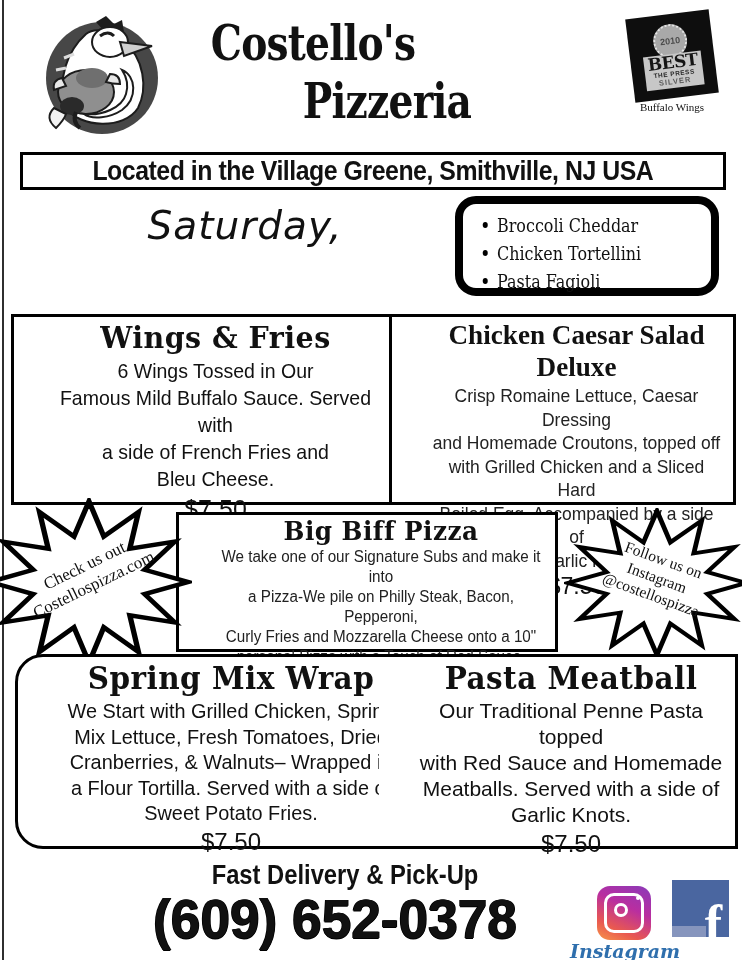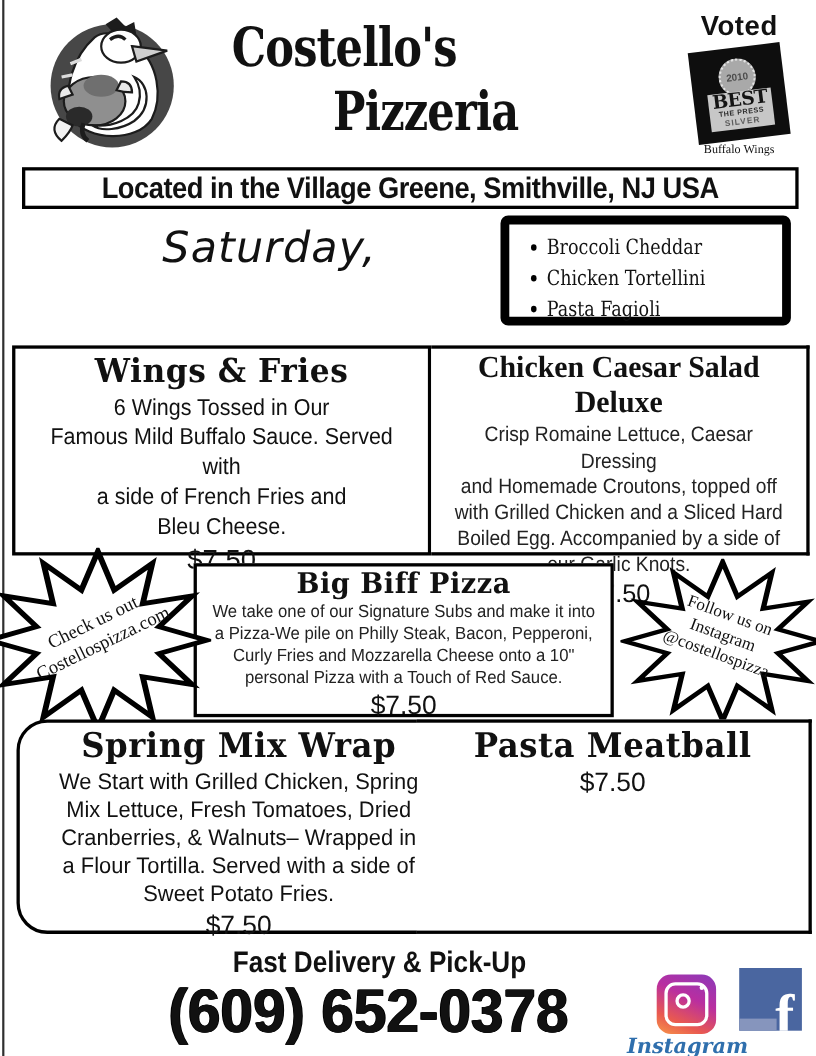--- a/index.html
+++ b/index.html
@@ -43,29 +43,29 @@
   #location-banner span { font-size:27px; font-weight:bold; transform:scaleX(0.92);
     letter-spacing:-0.5px; white-space:nowrap; }
 
   
   #date-block { left:60px; top:200px; width:370px; text-align:center;
     font-family:"DejaVu Sans", sans-serif; font-style:italic; font-size:39px;
     line-height:52px; letter-spacing:1px; }
 
   
   #soup-box { left:455px; top:196px; width:264px; height:100px; border:8px solid #000;
-    border-radius:7px; padding:7px 4px 0 34px; }
+    border-radius:21px; padding:7px 4px 0 34px; }
   #soup-box ul { list-style:none; }
   #soup-box li { position:relative; font-family:"DejaVu Serif", serif; font-size:19px;
     line-height:28px; transform:scaleX(0.84); transform-origin:0 0; white-space:nowrap; }
   #soup-box li::before { content:""; position:absolute; left:-17px; top:11px; width:6px;
     height:6px; border-radius:50%; background:#000; }
 
   
-  .menu-box { border:3px solid #000; background:#fff; }
+  .menu-box { border:3px solid #000; background:#fff;padding-left:28px; }
   #box-wings  { left:11px;  top:314px; width:381px; height:191px; }
   #box-caesar { left:392px; top:314px; width:344px; height:191px; border-left:none; }
   #box-bigbiff{ left:176px; top:512px; width:382px; height:140px; }
   #box-wrap   { left:15px;  top:654px; width:404px; height:195px;border-radius:28px; }
   #box-pasta  { left:379px; top:654px; width:359px; height:195px; border-left:none; }
 
   .slab-title { font-family:"DejaVu Serif", serif; font-weight:bold; text-align:center;
     letter-spacing:0.5px; transform:scaleX(0.95); transform-origin:50% 0; }
   .serif-title { font-family:"Liberation Serif", serif; font-weight:bold; text-align:center;
     transform:scaleX(0.97); transform-origin:50% 0; }
@@ -147,21 +147,20 @@
     <path d="M50,100 q-4,10 4,16" fill="none" stroke="#1c1c1c" stroke-width="4"></path>
     <path d="M96,58 C110,64 112,86 96,98 C84,106 66,108 58,102 C76,104 96,96 100,82 C103,72 100,64 96,58 Z" fill="#ffffff" stroke="#1c1c1c" stroke-width="2"></path>
     <path d="M28,96 q-10,10 2,20 q8,-8 10,-14 Z" fill="#f2f2f2" stroke="#1c1c1c" stroke-width="2"></path>
     <path d="M38,46 l10,-4 M30,58 l10,-2" stroke="#dcdcdc" stroke-width="3"></path>
   </svg>
 
   <div class="abs" id="brand-line1">Costello's</div>
   <div class="abs" id="brand-line2">Pizzeria</div>
 
   <div class="abs" id="voted-wrap">
-    <div id="voted-label">Voted</div>
     <div id="award-badge">
       <div id="award-medal">
         <span>2010</span>
       </div>
       <div id="award-ribbon">
         <div id="award-best">BEST</div>
         <div id="award-press">THE PRESS</div>
         <div id="award-silver">SILVER</div>
       </div>
     </div>
@@ -238,20 +237,24 @@
     <div class="desc">We Start with Grilled Chicken, Spring
 Mix Lettuce, Fresh Tomatoes, Dried
 Cranberries, &amp; Walnuts– Wrapped in
 a Flour Tortilla. Served with a side of
 Sweet Potato Fries.</div>
     <div class="price">$7.50</div>
   </div>
 
   <div class="abs menu-box" id="box-pasta">
     <div class="slab-title">Pasta Meatball</div>
+    <div class="desc">Our Traditional Penne Pasta topped
+with Red Sauce and Homemade
+Meatballs. Served with a side of
+Garlic Knots.</div>
     <div class="price">$7.50</div>
   </div>
 
   <div class="abs" id="footer-tagline">Fast Delivery &amp; Pick-Up</div>
   <div class="abs" id="footer-phone">(609) 652-0378</div>
 
   <div class="abs" id="ig-icon">
     <div class="cam-body"></div>
     <div class="cam-lens"></div>
     <div class="cam-dot"></div>

